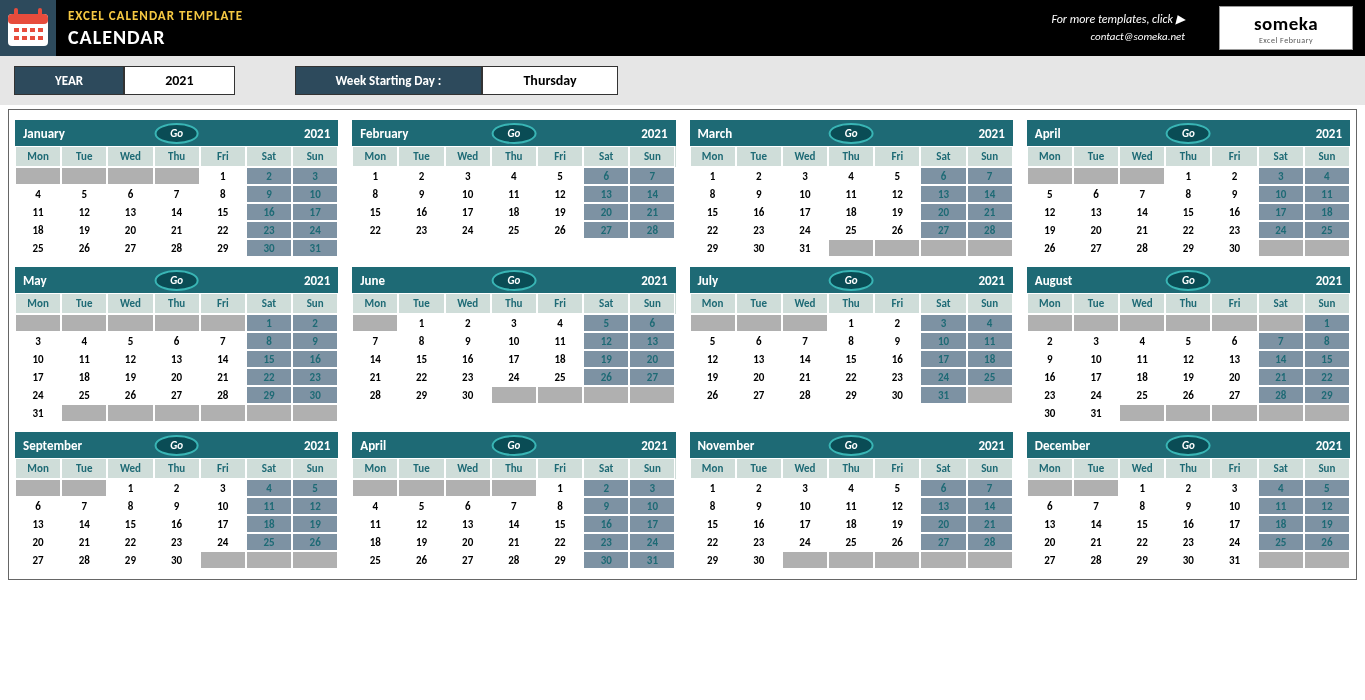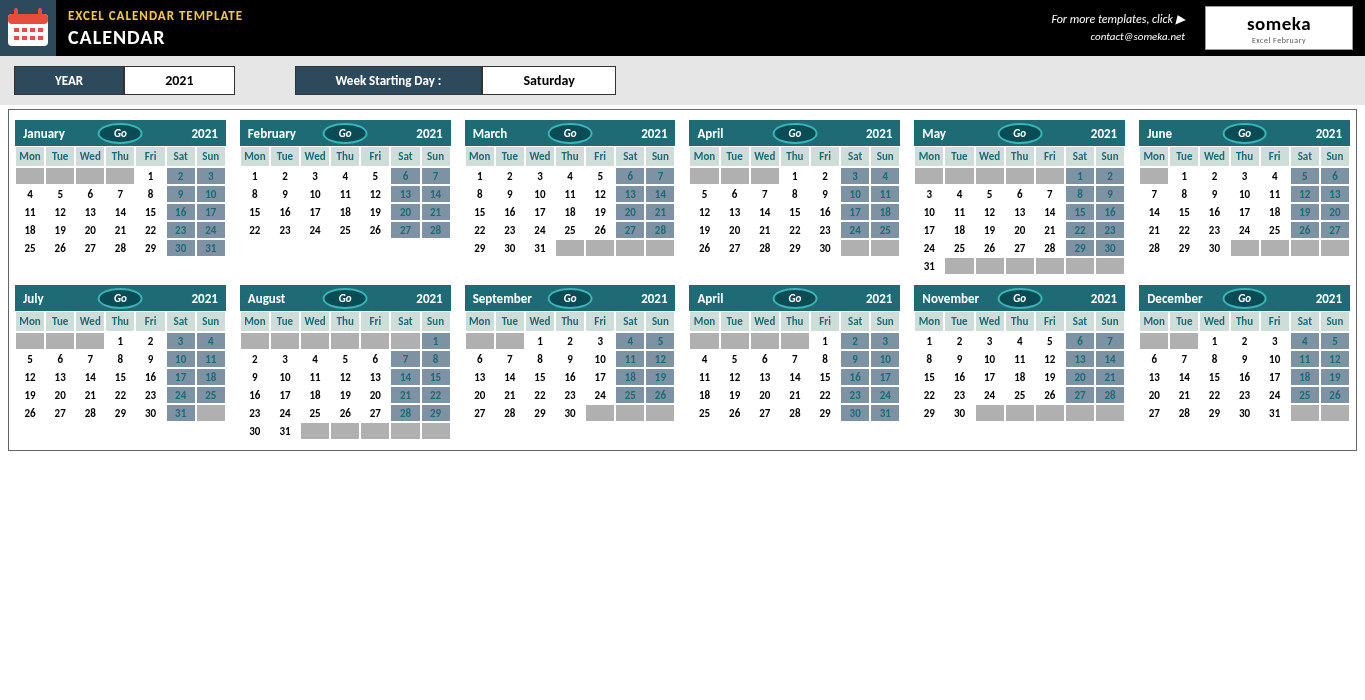--- a/index.html
+++ b/index.html
@@ -6,29 +6,29 @@
 body { font-family: Calibri, Arial, sans-serif; background: #fff; width: 1365px; }
 .topbar { background: #000; height: 56px; display: flex; align-items: center; position: relative; }
 .cal-icon { width: 56px; height: 56px; background: #2d4a5c; display: flex; align-items: center; justify-content: center; }
 .cal-icon svg { width: 44px; height: 44px; }
 .top-titles { margin-left: 12px; display: flex; flex-direction: column; justify-content: center; height: 100%; }
 .app-title { color: #f5c842; font-size: 13px; font-weight: bold; letter-spacing: 1px; }
 .page-title { color: #fff; font-size: 20px; font-weight: bold; letter-spacing: 1px; margin-top: 2px; }
 .top-right { position: absolute; right: 180px; top: 12px; color: #fff; font-size: 11px; font-style: italic; text-align: right; }
 .top-right .more { font-size: 12px; }
 .top-right .contact { margin-top: 4px; }
-.brand { position: absolute; right: 12px; top: 6px; width: 148px; height: 44px; background: #fff; border: 1px solid #999; display: flex; flex-direction: column; align-items: center; justify-content: center; }
+.brand { position: absolute; right: 12px; top: 6px; width: 134px; height: 44px; background: #fff; border: 1px solid #999; display: flex; flex-direction: column; align-items: center; justify-content: center; }
 .brand-name { font-size: 19px; font-weight: bold; letter-spacing: 0.5px; color: #000; }
 .brand-sub { font-size: 8px; color: #555; letter-spacing: 0.5px; }
 .controls { background: #e6e6e6; padding: 10px 14px; display: flex; align-items: center; gap: 60px; }
 .ctrl-group { display: flex; align-items: center; }
 .ctrl-label { background: #2d4a5c; color: #fff; font-weight: bold; font-size: 13px; padding: 6px 40px; border: 1px solid #333; }
 .ctrl-value { background: #fff; color: #000; font-weight: bold; font-size: 14px; padding: 5px 40px; border: 1px solid #333; text-align: center; }
 .calendar-wrap { border: 1px solid #666; margin: 4px 8px; padding: 10px 6px; }
-.grid { display: grid; grid-template-columns: repeat(6, 1fr); gap: 10px 14px; }
+.grid { display: grid; grid-template-columns: repeat(4, 1fr); gap: 10px 14px; }
 .month { }
 .month-header { background: #1e6a75; color: #fff; font-weight: bold; font-size: 13px; display: flex; align-items: center; justify-content: space-between; padding: 4px 8px; height: 26px; position: relative; }
 .go-btn { position: absolute; left: 50%; transform: translateX(-50%); background: #0a4c55; border: 2px solid #39b5b5; color: #fff; font-size: 11px; font-weight: bold; font-style: italic; padding: 2px 14px; border-radius: 50%; cursor: pointer; }
 .dow-row { display: grid; grid-template-columns: repeat(7,1fr); background: #cfddd9; }
 .dow { font-size: 11px; font-weight: bold; color: #1e6a75; text-align: center; padding: 3px 0; border: 1px solid #fff; }
 .weeks { display: grid; grid-template-columns: repeat(7,1fr); }
 .cell { height: 18px; font-size: 11px; font-weight: bold; text-align: center; line-height: 18px; border: 1px solid #fff; background: #b0b0b0; color: #333; }
 .cell.day { background: #fff; color: #000; }
 .cell.wknd { background: #7d92a3; color: #1e6a75; }
 </style>
@@ -66,21 +66,21 @@
   </div>
 </div>
 
 <div class="controls">
   <div class="ctrl-group">
     <div class="ctrl-label">YEAR</div>
     <div class="ctrl-value">2021</div>
   </div>
   <div class="ctrl-group">
     <div class="ctrl-label">Week Starting Day :</div>
-    <div class="ctrl-value">Saturday</div>
+    <div class="ctrl-value">Thursday</div>
   </div>
 </div>
 
 <div class="calendar-wrap">
   <div class="grid" id="calendar-grid">
       <div class="month">
         <div class="month-header">
           <span>January</span>
           <span class="go-btn">Go</span>
           <span>2021</span>

